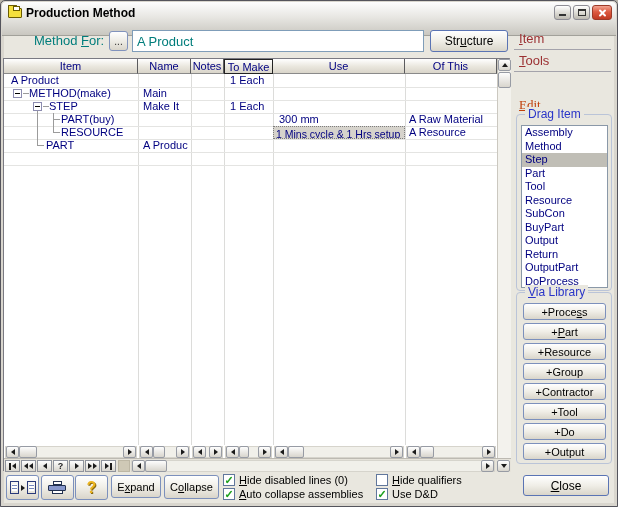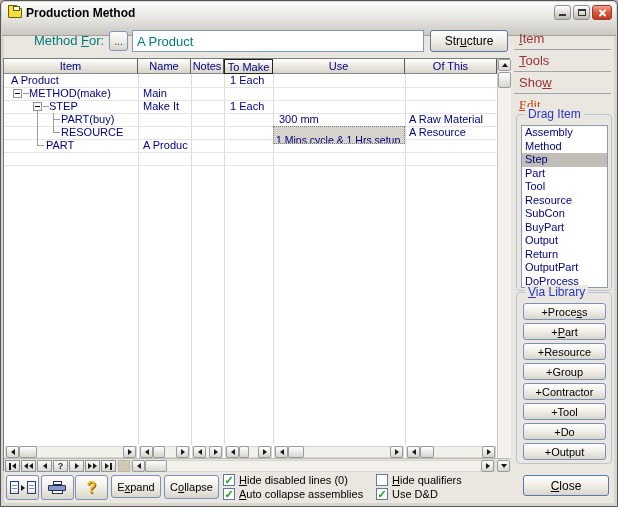--- a/index.html
+++ b/index.html
@@ -44,21 +44,21 @@
         border-left:1px solid #7a7a82;border-top:1px solid #7a7a82;border-right:1px solid #9a9a9a;}
   .ghead{position:absolute;left:0;top:0;height:15px;background:linear-gradient(180deg,#ffffff,#e9e6dd 55%,#d9d5ca);
          border-right:1px solid #5b5b5e;border-bottom:1px solid #8a8a8a;color:#000080;font-size:11px;
          display:flex;align-items:center;justify-content:center;overflow:hidden;}
   .ghead.hl{border:1px solid #222;}
   .gbody{position:absolute;left:0;top:15px;width:493px;height:384px;background:#fff;overflow:hidden;}
   .vline-col{position:absolute;top:0;height:371px;width:1px;background:#dcdcda;}
   .rowline{position:absolute;left:0;width:493px;height:1px;background:#e4e4e2;}
   .cell{position:absolute;height:13px;line-height:13px;font-size:11px;color:#000080;white-space:nowrap;overflow:hidden;}
   .sel-cell{position:absolute;left:269px;top:52px;width:132px;height:13px;line-height:11px;font-size:10.5px;color:#000080;
-            background:#d6d3cc;border:1px dotted #7d7d7d;padding:8px 2px;white-space:nowrap;overflow:hidden;}
+            background:#d6d3cc;border:1px dotted #7d7d7d;padding:2px 2px;white-space:nowrap;overflow:hidden;}
   .tline{position:absolute;background:#9b9b9b;}
   .exp{position:absolute;width:9px;height:9px;background:#fff;border:1px solid #8c8cb0;}
   .exp::after{content:"";position:absolute;left:1px;top:3px;width:5px;height:1px;background:#000;}
 
   
   .vscroll{position:absolute;left:493px;top:0;width:14px;height:399px;background:#f3f2ed;border-left:1px solid #cbc8c0;}
   .sb-btn{position:absolute;width:13px;height:12px;background:linear-gradient(180deg,#fefefe,#d8d5cd);
           border:1px solid #979ba4;border-radius:2px;display:flex;align-items:center;justify-content:center;gap:1px;}
   .sb-thumb{position:absolute;height:12px;background:linear-gradient(180deg,#fdfdfd,#d8d5cd);border:1px solid #979ba4;border-radius:2px;}
   .msb{position:absolute;top:387px;height:12px;background:#f1f0ea;border:1px solid #d6d4cc;}
@@ -319,21 +319,20 @@
       <span class="cmark"></span>
     </span>
   <span class="cb-label" style="left:391px;top:473px;"><u>H</u>ide qualifiers</span>
   <span class="cbox" style="left:375px;top:487px;">
       <span class="cmark">✓</span>
     </span>
   <span class="cb-label" style="left:391px;top:487px;">Use D&amp;D</span>
 
   <div class="tab tab-maroon sep" style="top:27px;"><u>I</u>tem</div>
   <div class="tab tab-maroon sep" style="top:49px;"><u>T</u>ools</div>
-  <div class="tab tab-maroon sep" style="top:71px;">Sho<u>w</u></div>
   <div class="tab tab-blue" style="top:93px;height:18px;"><u>E</u>dit</div>
 
   <div class="gbox" style="top:113px;height:177px;">
     <span class="gbox-label">Drag Item</span>
     <div class="listbox">
       <div class="li">Assembly</div>
       <div class="li">Method</div>
       <div class="li sel">Step</div>
       <div class="li">Part</div>
       <div class="li">Tool</div>

